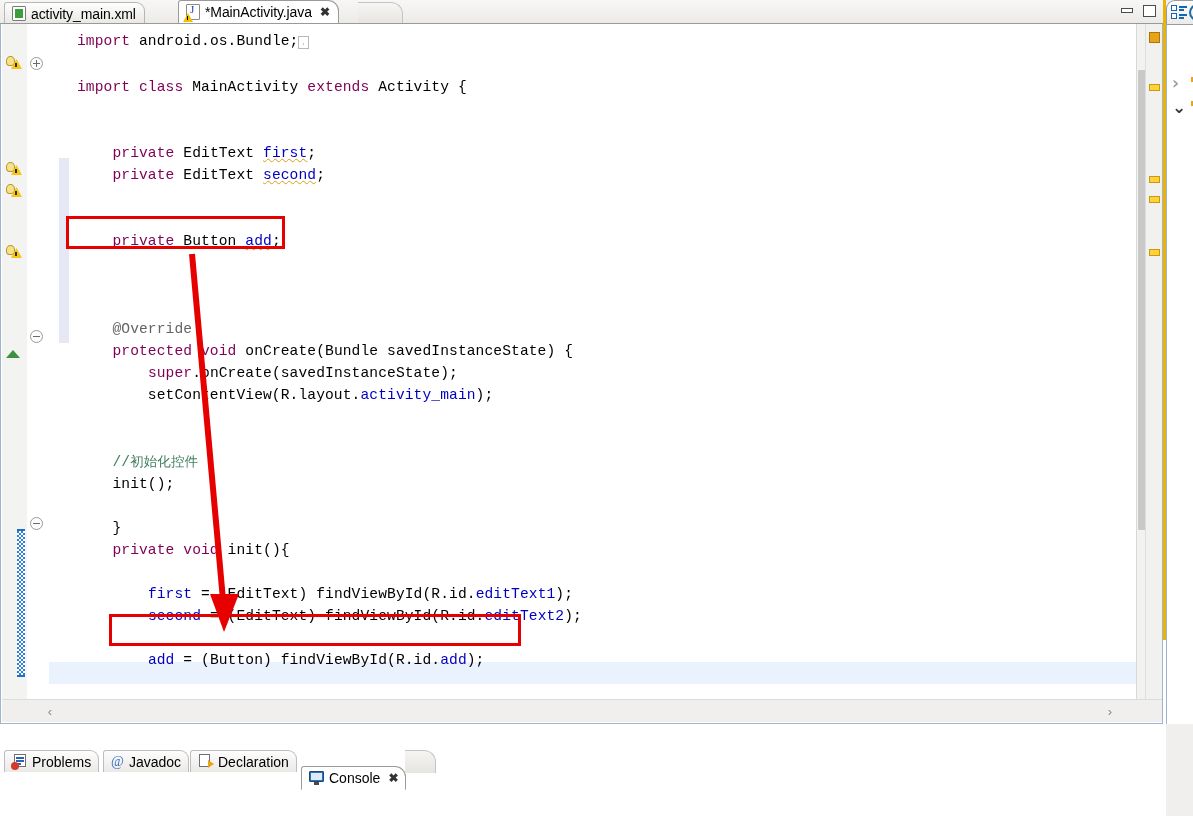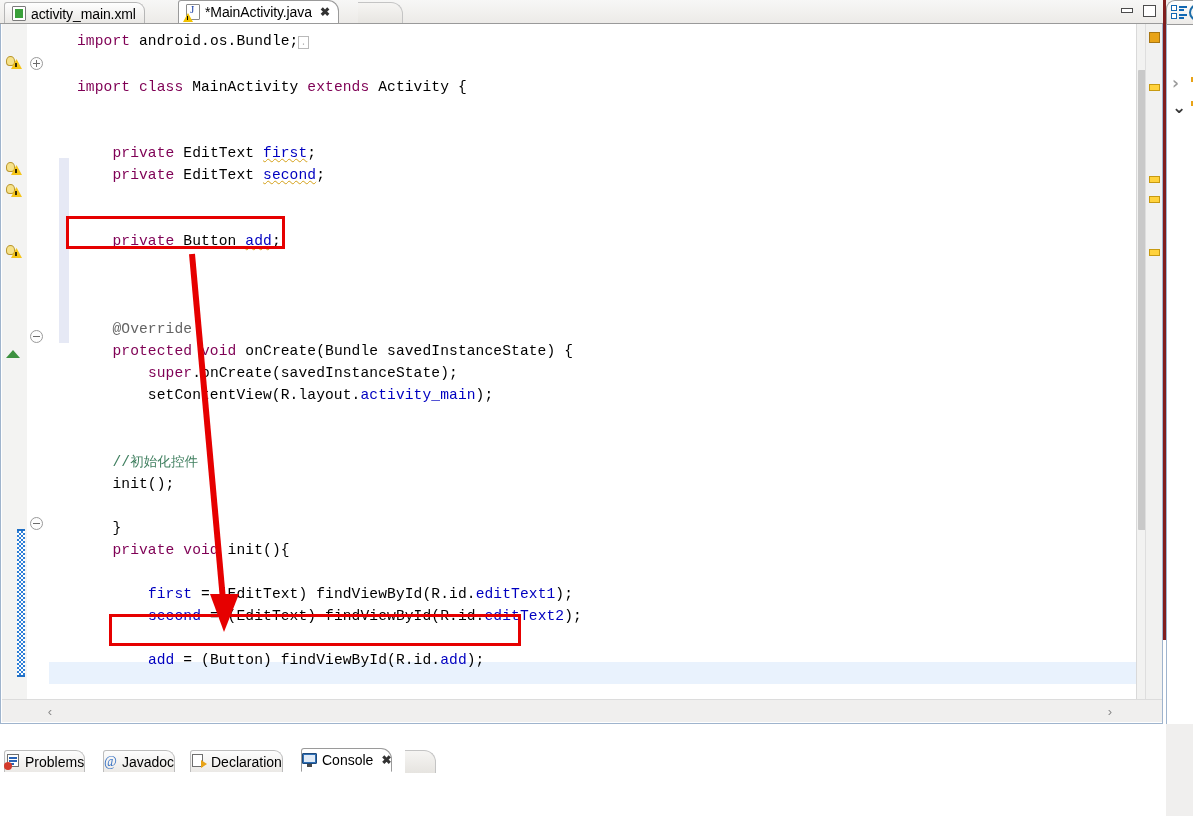--- a/index.html
+++ b/index.html
@@ -5,21 +5,21 @@
   html, body {
     margin: 0; padding: 0;
     width: 1193px; height: 816px;
     background: #ffffff;
     font-family: "Liberation Sans", sans-serif;
     overflow: hidden;
   }
   #root {
     position: relative;
     width: 1193px; height: 640px;
-    background: #7f1d1d;
+    background: #eab308;
   }
 
   
   #editor-part {
     position: absolute;
     left: 0; top: 0;
     width: 1163px; height: 748px;
   }
 
   
@@ -351,31 +351,31 @@
     position: absolute; left: 0; top: 748px;
     width: 1163px; height: 68px;
   }
   #bottom-tabs {
     position: absolute; left: 0; top: 0;
     width: 1163px; height: 24px;
   }
   .btab {
     position: absolute; top: 2px; height: 22px;
     display: flex; align-items: center; gap: 5px;
-    padding: 0 0;
+    padding: 0 7px;
     font-size: 14px; color: #000;
     box-sizing: border-box; white-space: nowrap;
   }
   .btab.inactive {
     background: linear-gradient(#fdfdfd, #ebe9e6);
     border: 1px solid #bdbdbd; border-bottom: none;
     border-radius: 3px 9px 0 0;
   }
   .btab.active {
-    top: 0; height: 24px;
+    top: 18px; height: 24px;
     background: #ffffff;
     border: 1px solid #9a9a9a; border-bottom: 1px solid #fff;
     border-radius: 3px 11px 0 0;
     justify-content: flex-end;
   }
   #btab-ghost {
     position: absolute; left: 405px; top: 2px;
     width: 30px; height: 22px;
     border-top: 1px solid #c4c4c4; border-right: 1px solid #c4c4c4;
     border-radius: 0 12px 0 0;

